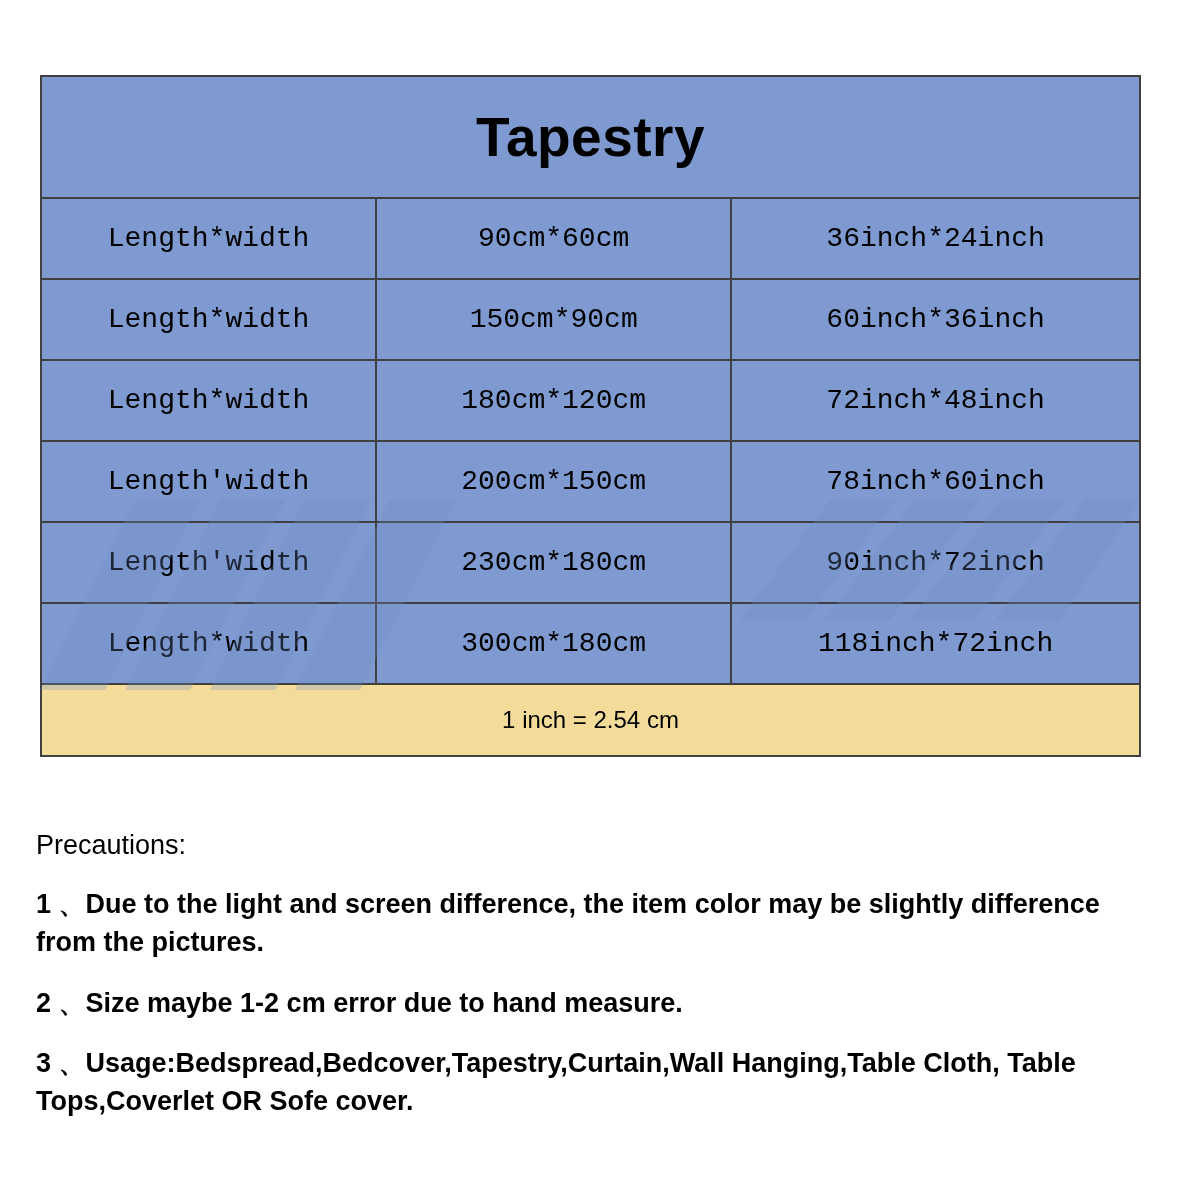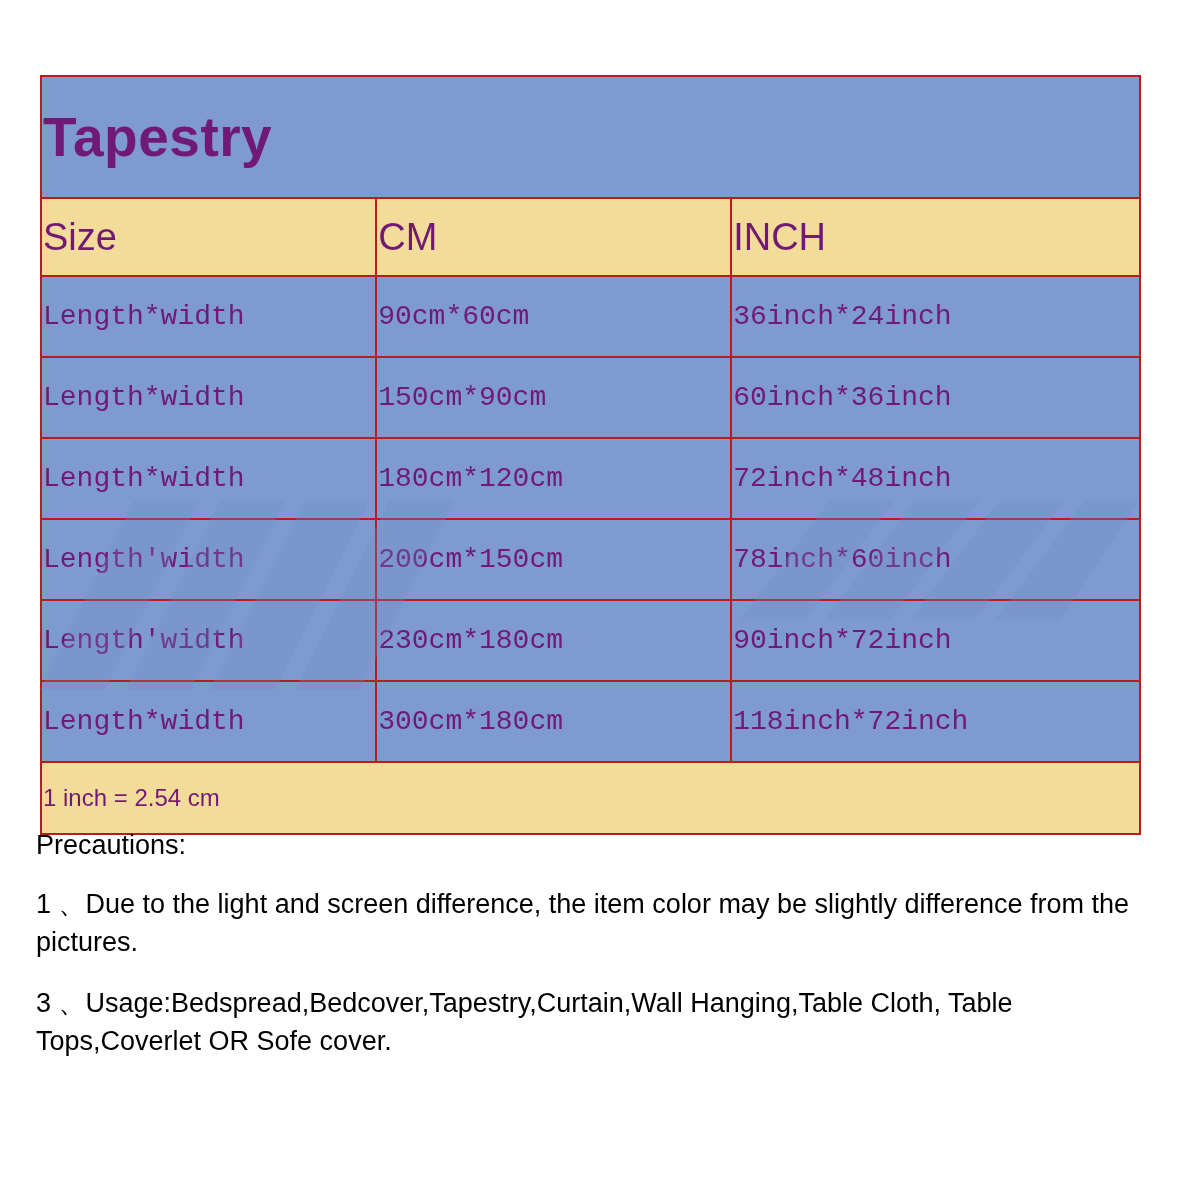--- a/index.html
+++ b/index.html
@@ -43,24 +43,24 @@
     z-index: 2;
   }
 
   table.size-table {
     border-collapse: collapse;
     width: 100%;
     table-layout: fixed;
   }
 
   table.size-table td {
-    border: 2px solid #b91c1c;
-    text-align: left;
+    border: 2px solid #404040;
+    text-align: center;
     vertical-align: middle;
-    color: #701a75;
+    color: #000000;
   }
 
   .title-cell {
     background: #7f9ad0;
     height: 118px;
     font-size: 55px;
     font-weight: bold;
     letter-spacing: 0.5px;
   }
 
@@ -98,20 +98,21 @@
 
   .precautions .p-title {
     font-size: 27px;
     margin-bottom: 24px;
   }
 
   .precautions p {
     margin: 0 0 22px 0;
     font-size: 27px;
     line-height: 1.42;
+    font-weight: bold;
   }
 </style>
 </head>
 <body>
 
 <div class="page">
 
   <svg class="watermark" viewBox="0 0 1100 190" preserveAspectRatio="none">
     <g fill="#6f8cc4" opacity="0.55">
       <polygon points="0,190 95,0 160,0 65,190"></polygon>
@@ -128,25 +129,20 @@
   <div class="table-wrap">
     <table class="size-table">
       <colgroup>
         <col class="col-size">
         <col class="col-cm">
         <col class="col-inch">
       </colgroup>
       <tbody>
         <tr>
           <td class="title-cell" colspan="3">Tapestry</td>
-        </tr>
-        <tr>
-          <td class="head-cell">Size</td>
-          <td class="head-cell">CM</td>
-          <td class="head-cell">INCH</td>
         </tr>
 
         <tr>
           <td class="data-cell">Length*width</td>
           <td class="data-cell">90cm*60cm</td>
           <td class="data-cell">36inch*24inch</td>
         </tr>
         <tr>
           <td class="data-cell">Length*width</td>
           <td class="data-cell">150cm*90cm</td>
@@ -176,16 +172,17 @@
         <tr>
           <td class="footer-cell" colspan="3">1 inch = 2.54 cm</td>
         </tr>
       </tbody>
     </table>
   </div>
 
   <div class="precautions">
     <div class="p-title">Precautions:</div>
     <p>1 、Due to the light and screen difference, the item color may be slightly difference from  the  pictures.</p>
+    <p>2 、Size maybe 1-2 cm error due to hand measure.</p>
     <p>3 、Usage:Bedspread,Bedcover,Tapestry,Curtain,Wall Hanging,Table Cloth, Table Tops,Coverlet  OR  Sofe  cover.</p>
   </div>
 
 </div>
 
 </body></html>

